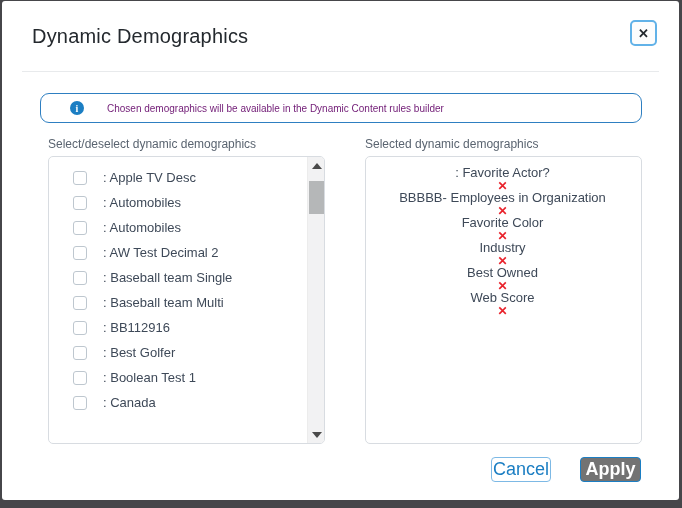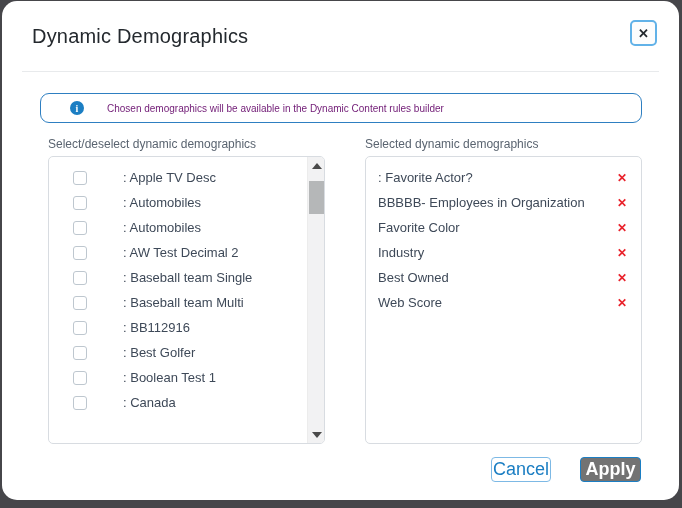--- a/index.html
+++ b/index.html
@@ -7,21 +7,21 @@
   body {
     font-family: "Liberation Sans", sans-serif;
     background: #46464a;
     position: relative;
     overflow: hidden;
   }
   .modal {
     position: absolute;
     left: 2px; top: 1px; right: 3px; bottom: 8px;
     background: #ffffff;
-    border-radius: 15px;
+    border-radius: 3px;
     overflow: hidden;
   }
   
   .header { position: relative; padding: 24px 22px 0 30px; }
   .title { font-size: 20px; color: #24292e; font-weight: 400; letter-spacing: 0.2px; }
   .close-btn {
     position: absolute; right: 22px; top: 19px;
     width: 27px; height: 26px;
     background: #fdfdfd;
     border: 2px solid #62b2e8;
@@ -65,37 +65,37 @@
     background: #ffffff;
     overflow: hidden;
     padding-top: 8px;
   }
   .listbox.with-scroll { padding-right: 17px; }
   .row {
     height: 25px;
     display: flex; align-items: center;
     padding-left: 24px;
     cursor: default;
-    gap: 20px;
   }
   .checkbox {
     width: 14px; height: 14px;
     border: 1px solid #bec7cf;
     border-radius: 3px;
     background: #ffffff;
     margin-right: 16px;
     flex: 0 0 auto;
     cursor: pointer;
   }
   .row-label { font-size: 13px; color: #3e4958; white-space: nowrap; }
   
   .sel-row {
     height: 25px;
     display: flex; align-items: center;
     padding: 0 14px 0 12px;
+    flex-direction: column;
   }
   .sel-label { font-size: 13px; color: #3e4958; flex: 1 1 auto; white-space: nowrap; }
   .remove-x {
     color: #e9222b;
     font-size: 12px; font-weight: 700;
     cursor: pointer;
     flex: 0 0 auto;
     line-height: 1;
   }
   

